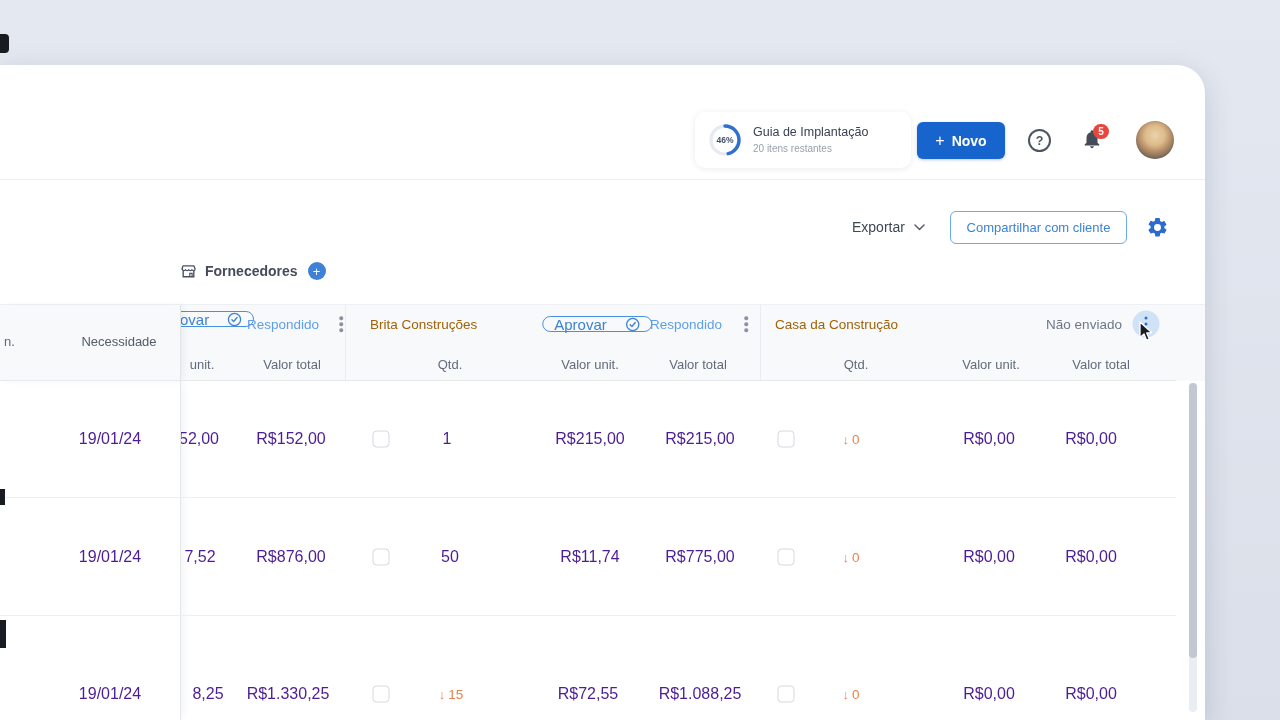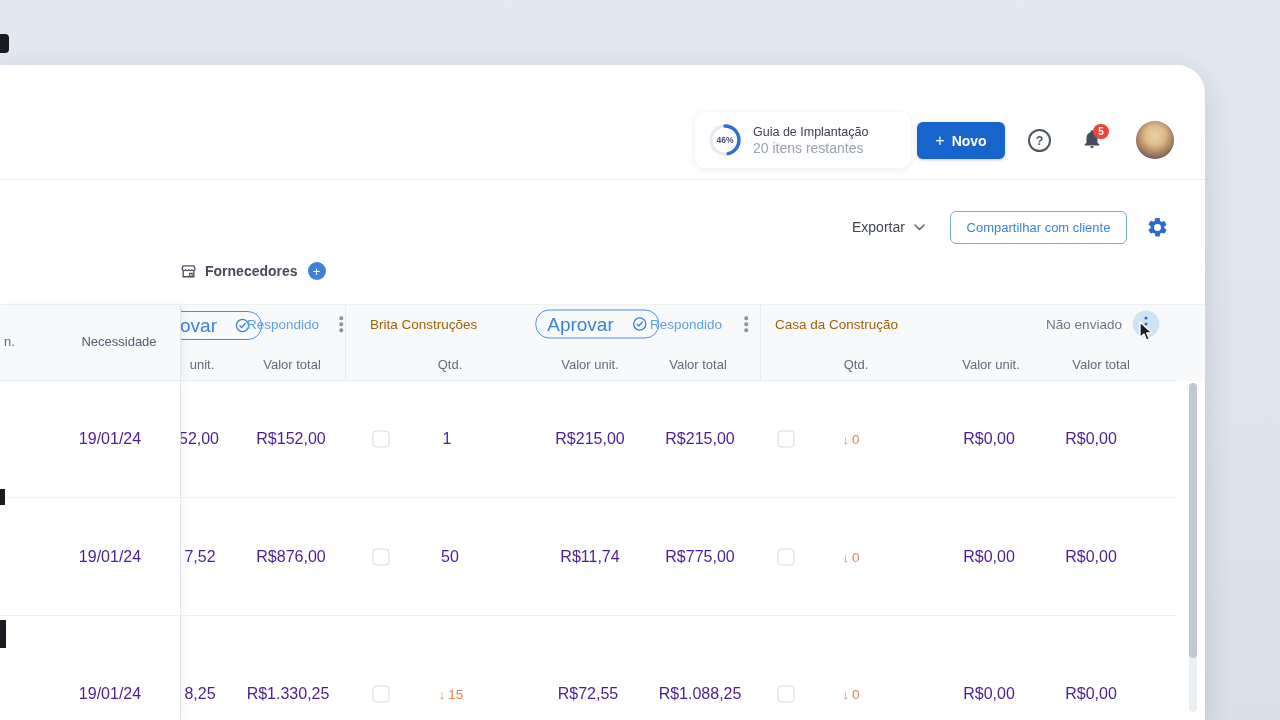--- a/index.html
+++ b/index.html
@@ -16,21 +16,21 @@
     left:0;top:65px;width:1205px;height:655px;background:#ffffff;
     border-top-right-radius:28px;
     box-shadow:0 8px 28px rgba(50,60,85,.18);
   }
   .guide-card{
     left:695px;top:112px;width:216px;height:56px;background:#fff;border-radius:10px;
     box-shadow:0 1px 6px rgba(30,40,60,.09);
     display:flex;align-items:center;gap:10px;padding:0 12px;box-sizing:border-box;cursor:pointer;
   }
   .guide-title{font-size:12.5px;color:#3a4150;line-height:17px;}
-  .guide-sub{font-size:14px;color:#9aa1ad;line-height:15px;}
+  .guide-sub{font-size:10px;color:#9aa1ad;line-height:15px;}
   .ring-wrap{position:relative;width:36px;height:36px;flex:0 0 36px;}
   .ring-pct{position:absolute;left:0;top:0;width:36px;height:36px;display:flex;align-items:center;justify-content:center;font-size:8.5px;font-weight:bold;color:#44506b;}
   .btn-novo{
     left:917px;top:122px;width:88px;height:37px;background:#1765cc;border-radius:6px;
     display:flex;align-items:center;justify-content:center;gap:7px;color:#fff;cursor:pointer;
     box-shadow:0 1px 3px rgba(20,70,160,.3);
   }
   .btn-novo .plus{font-size:16px;font-weight:400;line-height:1;}
   .btn-novo .lbl{font-size:14px;font-weight:700;}
   .help-btn{
@@ -77,22 +77,22 @@
     border-right:1px solid #e4e8ec;box-shadow:4px 0 8px -2px rgba(40,50,70,.06);box-sizing:border-box;
   }
   .row-border{left:0;width:1176px;height:1px;background:#edf0f2;z-index:6;}
   .collabel{font-size:13px;color:#626b7c;z-index:2;}
   .val{font-size:16px;color:#4c1d95;z-index:2;}
   .sname{font-size:13.5px;color:#a16207;font-weight:500;z-index:2;cursor:pointer;}
   .status{font-size:13.5px;z-index:2;}
   .status-resp{color:#5f9ee8;}
   .status-ns{color:#6e7787;}
   .pill{
-    height:29px;border:1.5px solid #4a90e2;border-radius:14px;display:flex;align-items:center;gap:18px;
-    padding:0 11px;color:#3d82d6;font-size:19px;font-weight:500;box-sizing:border-box;cursor:pointer;
+    height:16px;border:1.5px solid #4a90e2;border-radius:14px;display:flex;align-items:center;gap:18px;
+    padding:0 11px;color:#3d82d6;font-size:15px;font-weight:500;box-sizing:border-box;cursor:pointer;
     background:transparent;z-index:1;
   }
   .pill2{position:absolute;transform:translate(-50%,-50%);z-index:2;background:#f7f9fb;}
   .dots{display:flex;flex-direction:column;gap:2.5px;align-items:center;cursor:pointer;z-index:2;color:#8a93a3;}
   .dots i{width:3.5px;height:3.5px;border-radius:50%;background:currentColor;display:block;}
   .dots-circle{
     width:27px;height:27px;border-radius:50%;background:#cfe2f6;display:flex;align-items:center;justify-content:center;
     z-index:2;cursor:pointer;color:#2f6fd0;
   }
   .cb{width:17px;height:17px;border:1.5px solid #d4d9e0;border-radius:4px;background:#fff;box-sizing:border-box;z-index:2;cursor:pointer;}
@@ -262,21 +262,21 @@
 <span class="c val" style="left:700px;top:557px;">R$775,00</span>
 <span class="c cb" style="left:786px;top:557px;"></span>
 <span class="c warn" style="left:851px;top:557px;">
   <span class="aicon">↓</span>
   <span>0</span>
 </span>
 <span class="c val" style="left:989px;top:557px;">R$0,00</span>
 <span class="c val" style="left:1091px;top:557px;">R$0,00</span>
 <div class="abs row-border" style="top:615px;"></div>
 
-<span class="c val" style="left:200px;top:694px;">8,25</span>
+<span class="c val" style="left:208px;top:694px;">8,25</span>
 <span class="c val" style="left:288px;top:694px;">R$1.330,25</span>
 <span class="c cb" style="left:381px;top:694px;"></span>
 <span class="c warn" style="left:451px;top:694px;">
   <span class="aicon">↓</span>
   <span>15</span>
 </span>
 <span class="c val" style="left:588px;top:694px;">R$72,55</span>
 <span class="c val" style="left:700px;top:694px;">R$1.088,25</span>
 <span class="c cb" style="left:786px;top:694px;"></span>
 <span class="c warn" style="left:851px;top:694px;">

